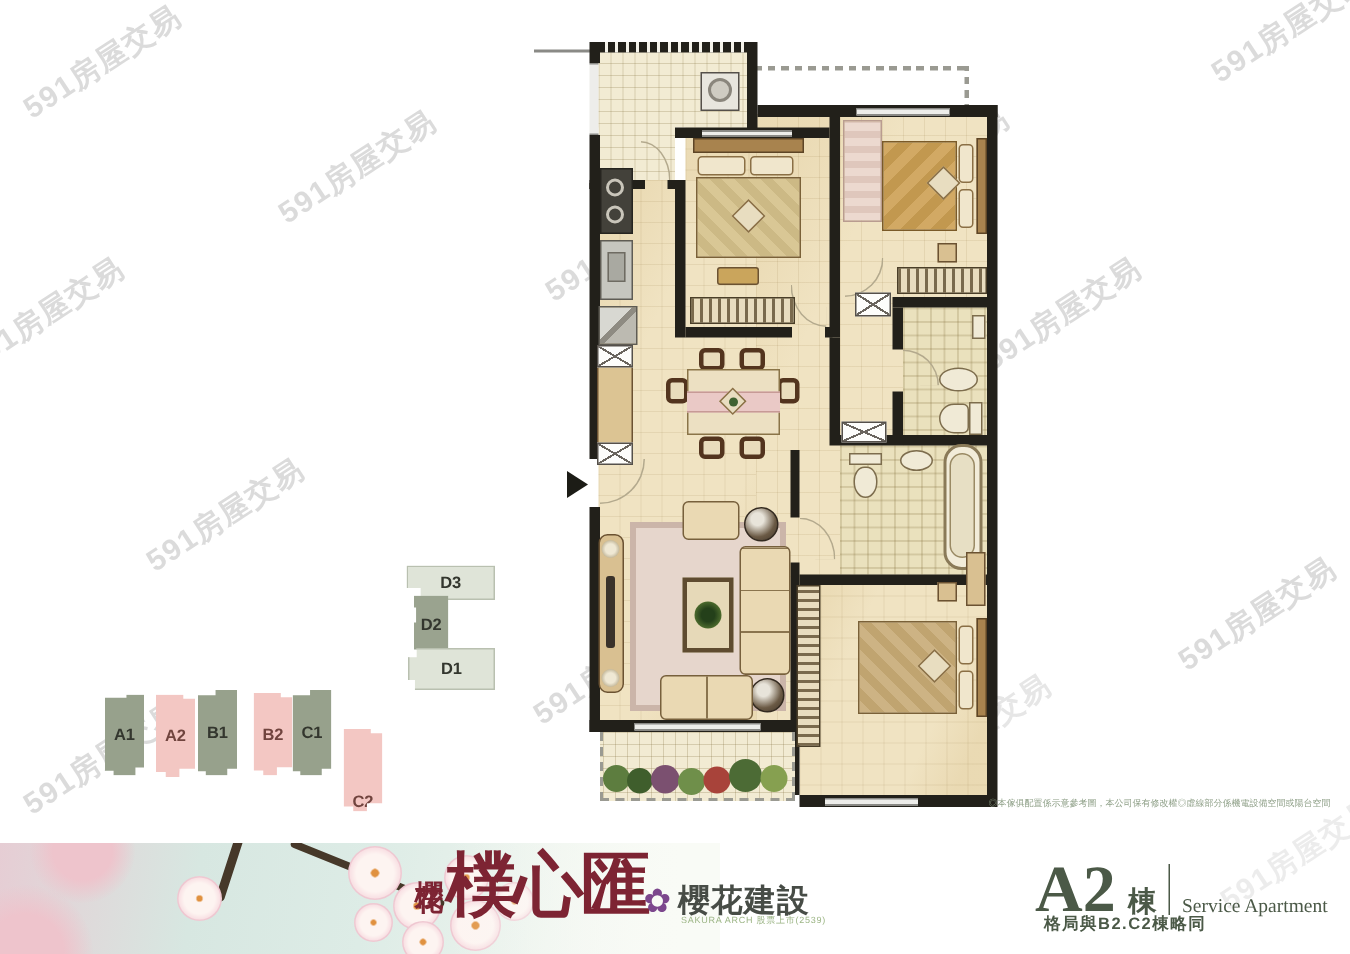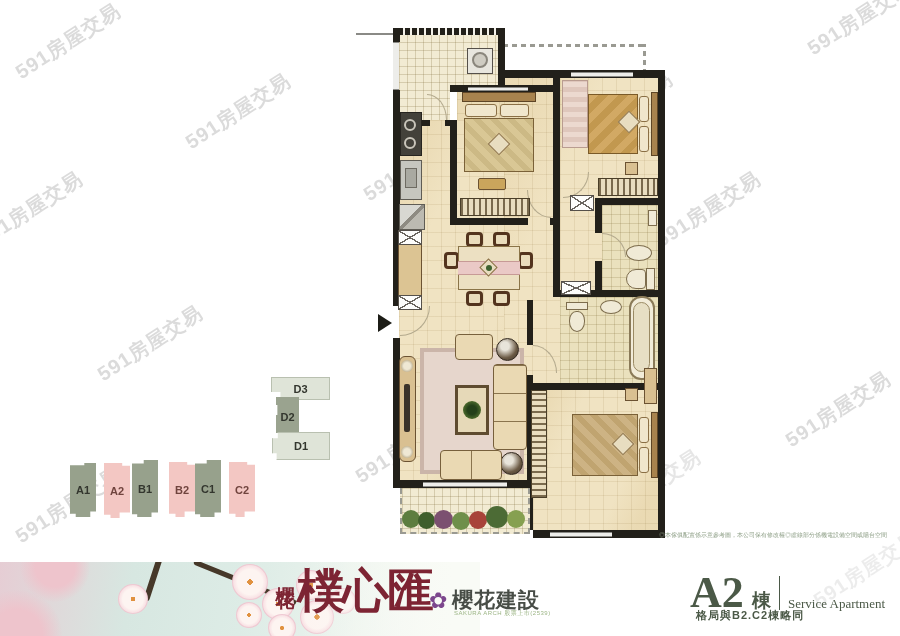--- a/index.html
+++ b/index.html
@@ -260,21 +260,21 @@
     </div>
   <div class="blk blk-green" style="left: 132px; top: 460px; width: 26px; height: 57px; clip-path: polygon(0px 6%, 45% 6%, 45% 0px, 100% 0px, 100% 92%, 75% 92%, 75% 100%, 20% 100%, 20% 95%, 0px 95%); background-color: rgb(151, 161, 140);">
       <span>B1</span>
     </div>
   <div class="blk blk-pink" style="left: 169px; top: 462px; width: 26px; height: 55px; clip-path: polygon(0px 0px, 70% 0px, 70% 5%, 100% 5%, 100% 90%, 60% 90%, 60% 100%, 25% 100%, 25% 94%, 0px 94%); background-color: rgb(243, 199, 195);">
       <span>B2</span>
     </div>
   <div class="blk blk-green" style="left: 195px; top: 460px; width: 26px; height: 57px; clip-path: polygon(0px 6%, 45% 6%, 45% 0px, 100% 0px, 100% 92%, 75% 92%, 75% 100%, 20% 100%, 20% 95%, 0px 95%); background-color: rgb(151, 161, 140);">
       <span>C1</span>
     </div>
-  <div class="blk blk-pink" style="left: 229px; top: 462px; width: 26px; height: 55px; clip-path: polygon(0px 0px, 70% 0px, 70% 5%, 100% 5%, 100% 90%, 60% 90%, 60% 100%, 25% 100%, 25% 94%, 0px 94%); background-color: rgb(243, 199, 195);">
+  <div class="blk blk-pink" style="left: 229px; top: 486px; width: 26px; height: 55px; clip-path: polygon(0px 0px, 70% 0px, 70% 5%, 100% 5%, 100% 90%, 60% 90%, 60% 100%, 25% 100%, 25% 94%, 0px 94%); background-color: rgb(243, 199, 195); align-items: flex-end;">
       <span>C2</span>
     </div>
   <div class="blk blk-light" style="left: 271px; top: 377px; width: 57px; height: 21px; clip-path: polygon(0px 0px, 100% 0px, 100% 100%, 16% 100%, 16% 65%, 0px 65%); background-color: rgb(223, 228, 216);">
       <span>D3</span>
     </div>
   <div class="blk blk-green" style="left: 276px; top: 397px; width: 23px; height: 40px; clip-path: polygon(0px 0px, 100% 0px, 100% 100%, 12% 100%, 12% 90%, 0px 90%, 0px 45%, 6% 45%, 6% 20%, 0px 20%); background-color: rgb(154, 163, 143);">
       <span>D2</span>
     </div>
   <div class="blk blk-light" style="left: 272px; top: 432px; width: 56px; height: 26px; clip-path: polygon(0px 22%, 10% 22%, 10% 0px, 100% 0px, 100% 100%, 8% 100%, 8% 76%, 0px 76%); background-color: rgb(223, 228, 216);">
       <span>D1</span>

